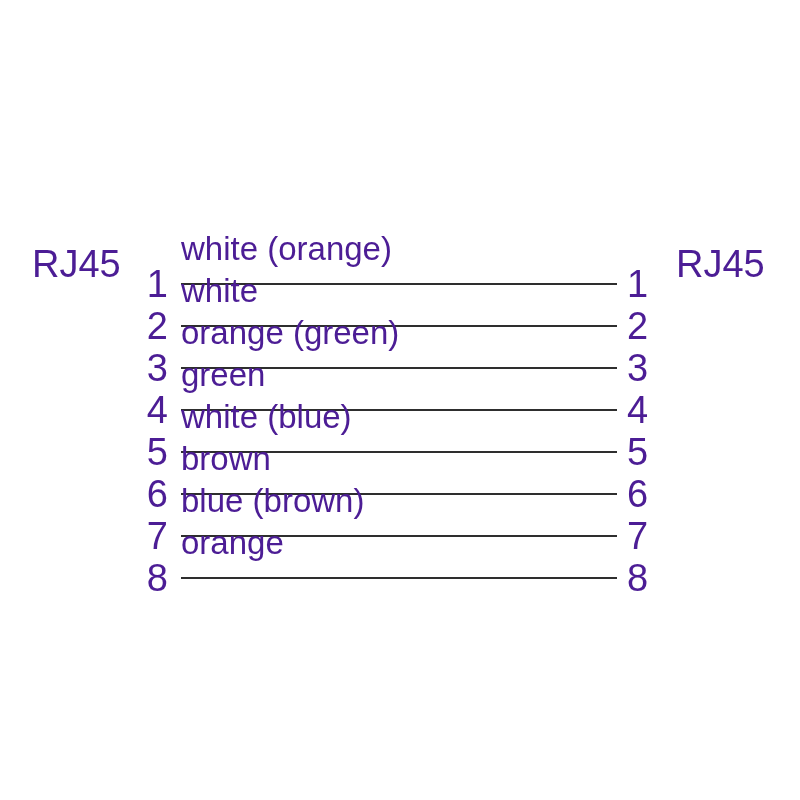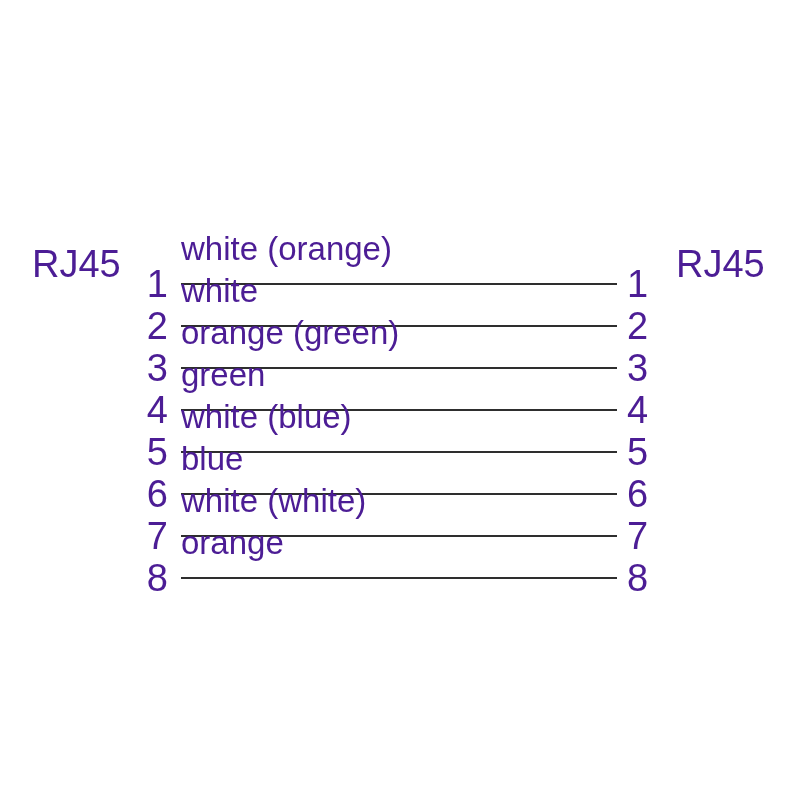--- a/index.html
+++ b/index.html
@@ -105,28 +105,28 @@
 
   <div class="pin-row" style="top: 436px;">
     <span class="pin-num left">5</span>
     <span class="wire-label">white (blue)</span>
     <div class="wire-line" style="background: rgb(46, 46, 46);"></div>
     <span class="pin-num right">5</span>
   </div>
 
   <div class="pin-row" style="top: 478px;">
     <span class="pin-num left">6</span>
-    <span class="wire-label">blue</span>
+    <span class="wire-label">brown</span>
     <div class="wire-line" style="background: rgb(46, 46, 46);"></div>
     <span class="pin-num right">6</span>
   </div>
 
   <div class="pin-row" style="top: 520px;">
     <span class="pin-num left">7</span>
-    <span class="wire-label">white (white)</span>
+    <span class="wire-label">blue (brown)</span>
     <div class="wire-line" style="background: rgb(46, 46, 46);"></div>
     <span class="pin-num right">7</span>
   </div>
 
   <div class="pin-row" style="top: 562px;">
     <span class="pin-num left">8</span>
     <span class="wire-label">orange</span>
     <div class="wire-line" style="background: rgb(46, 46, 46);"></div>
     <span class="pin-num right">8</span>
   </div>

